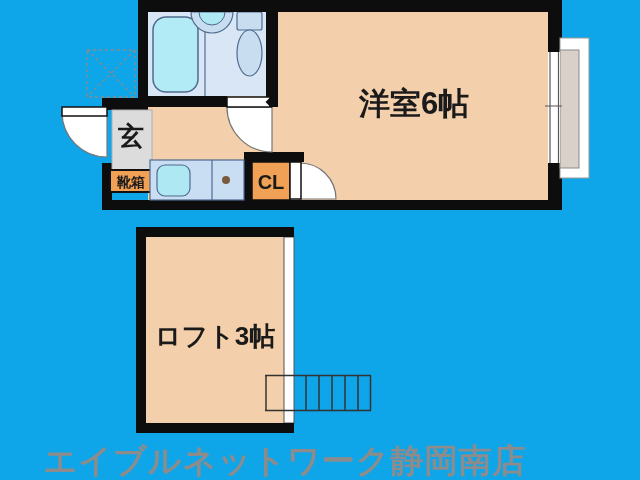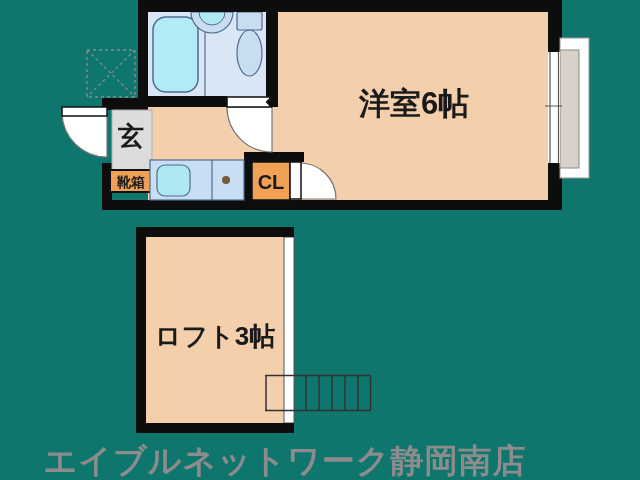--- a/index.html
+++ b/index.html
@@ -1,16 +1,16 @@
 <!DOCTYPE html>
 <html><head>
 <meta charset="utf-8">
 <style>
   html,body{margin:0;padding:0;background:#ffffff;}
-  .stage{position:relative;width:640px;height:480px;background:#0f766e;overflow:hidden;
+  .stage{position:relative;width:640px;height:480px;background:#0ea5e9;overflow:hidden;
          font-family:"Liberation Sans","DejaVu Sans",sans-serif;}
   svg{display:block;}
   text{font-family:"Liberation Sans","DejaVu Sans",sans-serif;}
   .room-label{font-size:31px;font-weight:600;fill:#1a1a1a;}
   .loft-label{font-size:26px;font-weight:600;fill:#1a1a1a;}
   .entrance-label{font-size:26px;font-weight:600;fill:#1a1a1a;}
   .small-label{font-size:14px;font-weight:600;fill:#1a1a1a;}
   .cl-label{font-size:20px;font-weight:600;fill:#1a1a1a;}
   .footer-label{font-size:33px;font-weight:bold;letter-spacing:1px;}
 </style>

